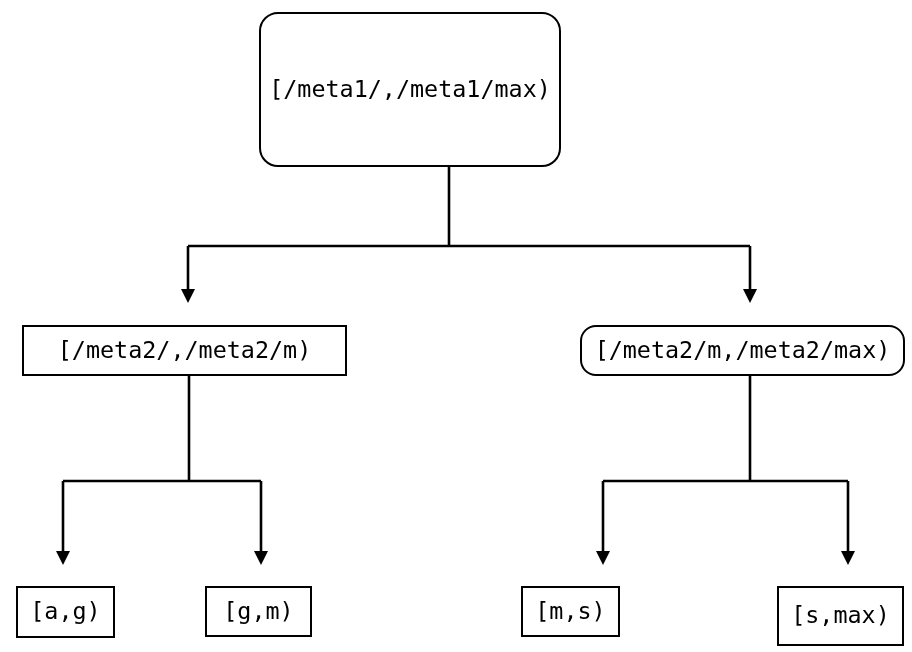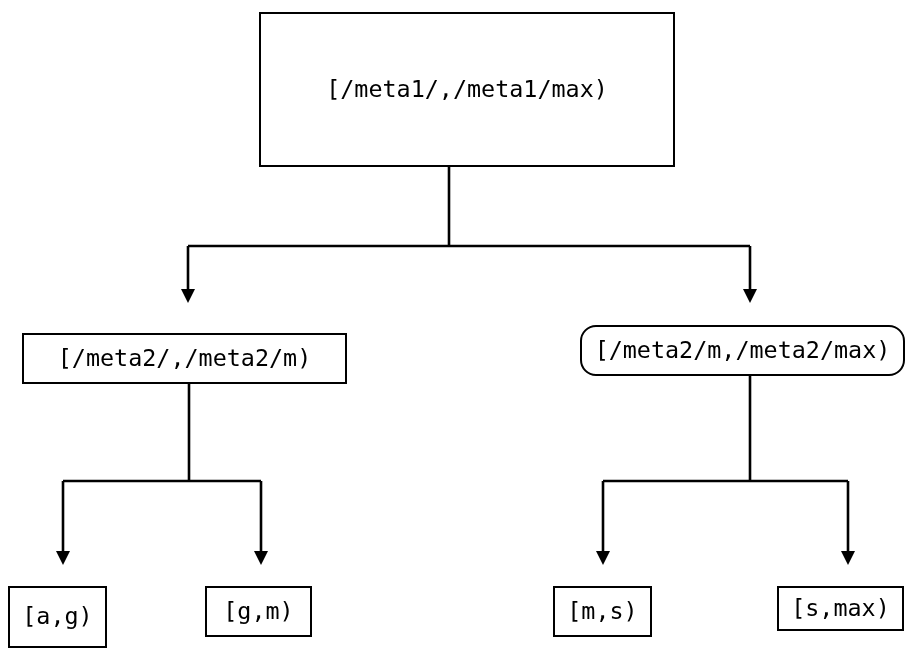--- a/index.html
+++ b/index.html
@@ -42,60 +42,60 @@
     letter-spacing: 0px;
     white-space: pre;
   }
   .node-label {
     display: block;
     color: #000000;
   }
   .node-root {
     left: 259px;
     top: 12px;
-    width: 416px;
+    width: 302px;
     height: 155px;
+    border-radius: 19px;
   }
   .node-mid-left {
     left: 22px;
     top: 325px;
     width: 325px;
     height: 51px;
-    margin-top: 8px;
   }
   .node-mid-right {
     left: 580px;
     top: 325px;
     width: 325px;
     height: 51px;
     border-radius: 16px;
   }
   .node-leaf-ag {
-    left: 8px;
+    left: 16px;
     top: 586px;
     width: 99px;
-    height: 62px;
+    height: 52px;
   }
   .node-leaf-gm {
     left: 205px;
     top: 586px;
     width: 107px;
     height: 51px;
   }
   .node-leaf-ms {
-    left: 553px;
+    left: 521px;
     top: 586px;
     width: 99px;
     height: 51px;
   }
   .node-leaf-smax {
     left: 777px;
     top: 586px;
     width: 127px;
-    height: 45px;
+    height: 60px;
   }
 </style>
 </head>
 <body>
 
 <div id="diagram">
 
   <svg id="edges-svg" viewBox="0 0 912 652" width="912" height="652" xmlns="http://www.w3.org/2000/svg">
     <defs>
       <marker id="arrowhead" markerWidth="8" markerHeight="8" refX="0" refY="4" orient="auto" markerUnits="strokeWidth">

